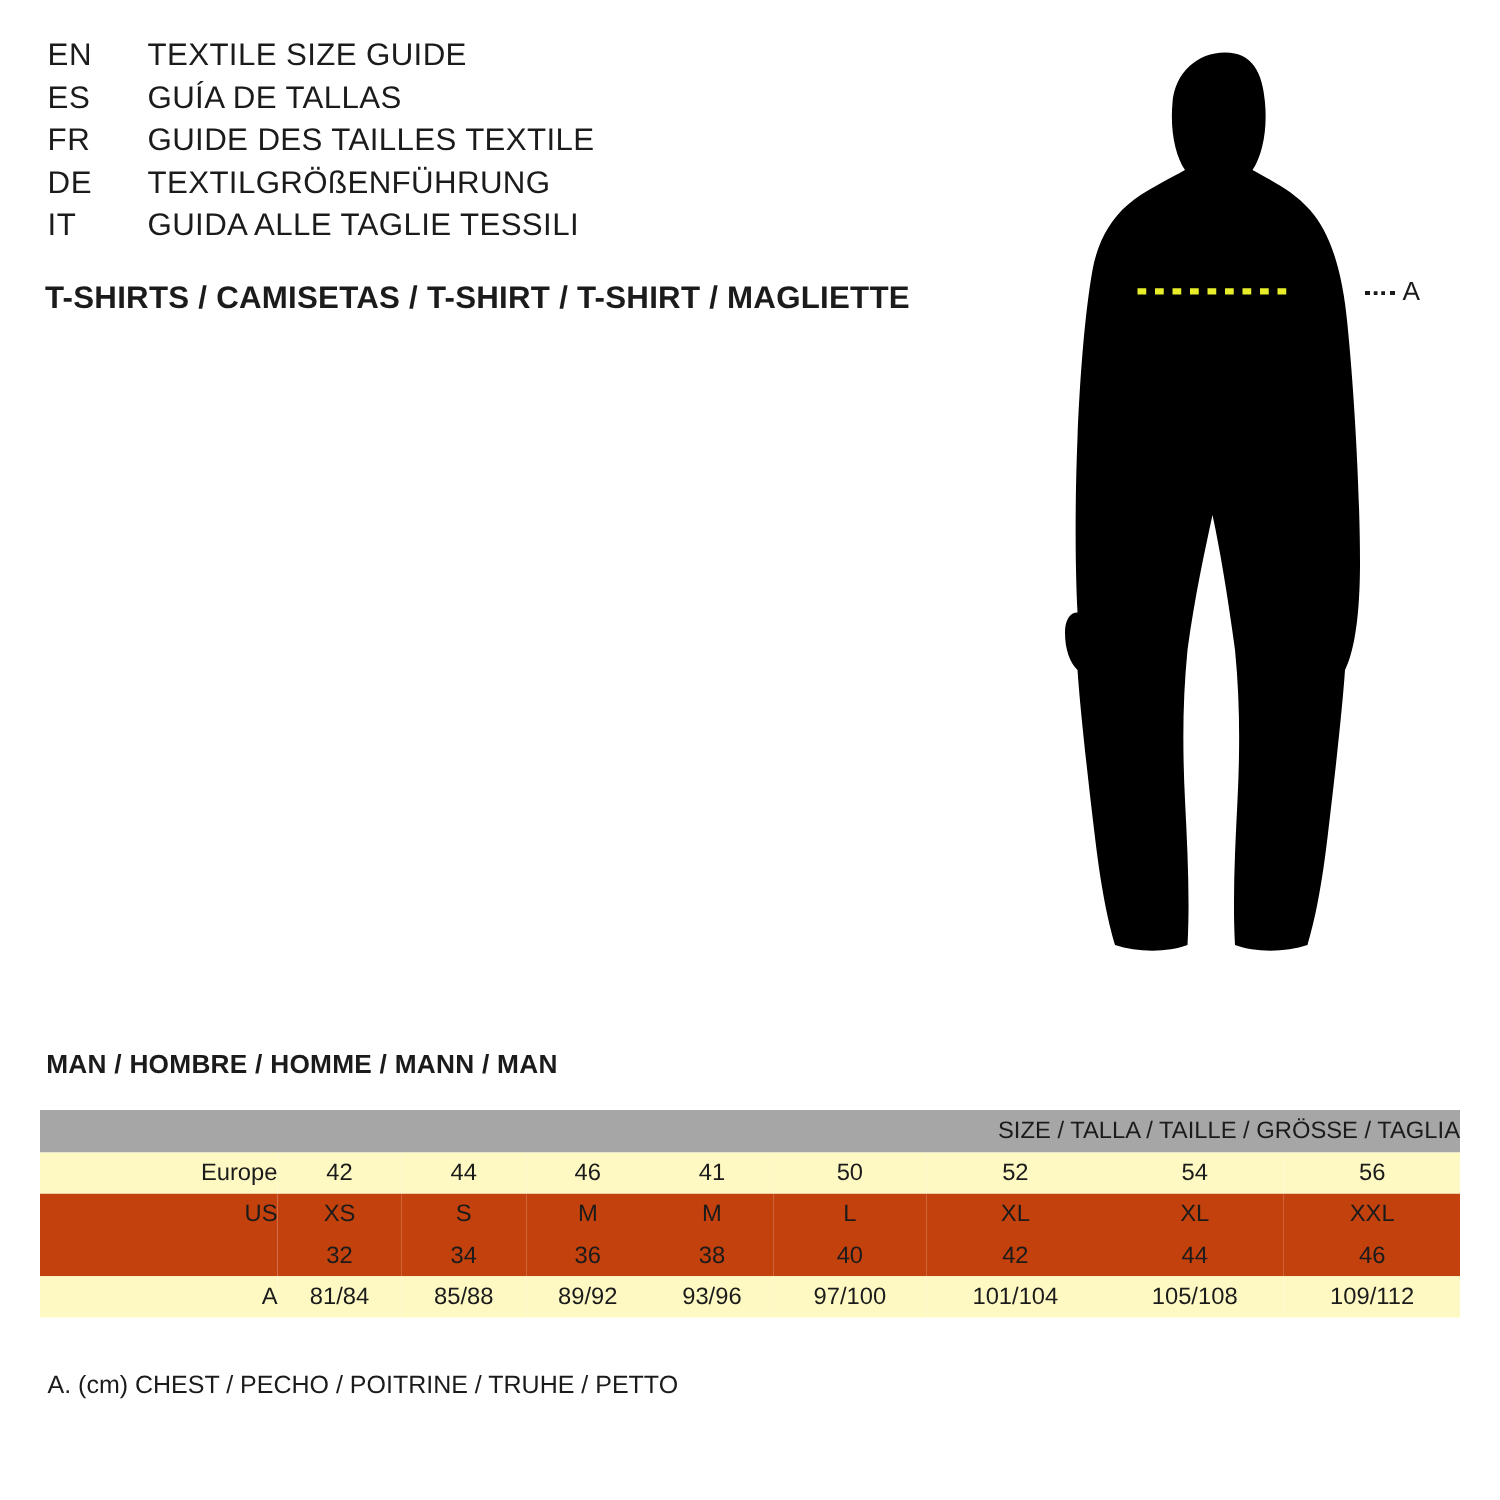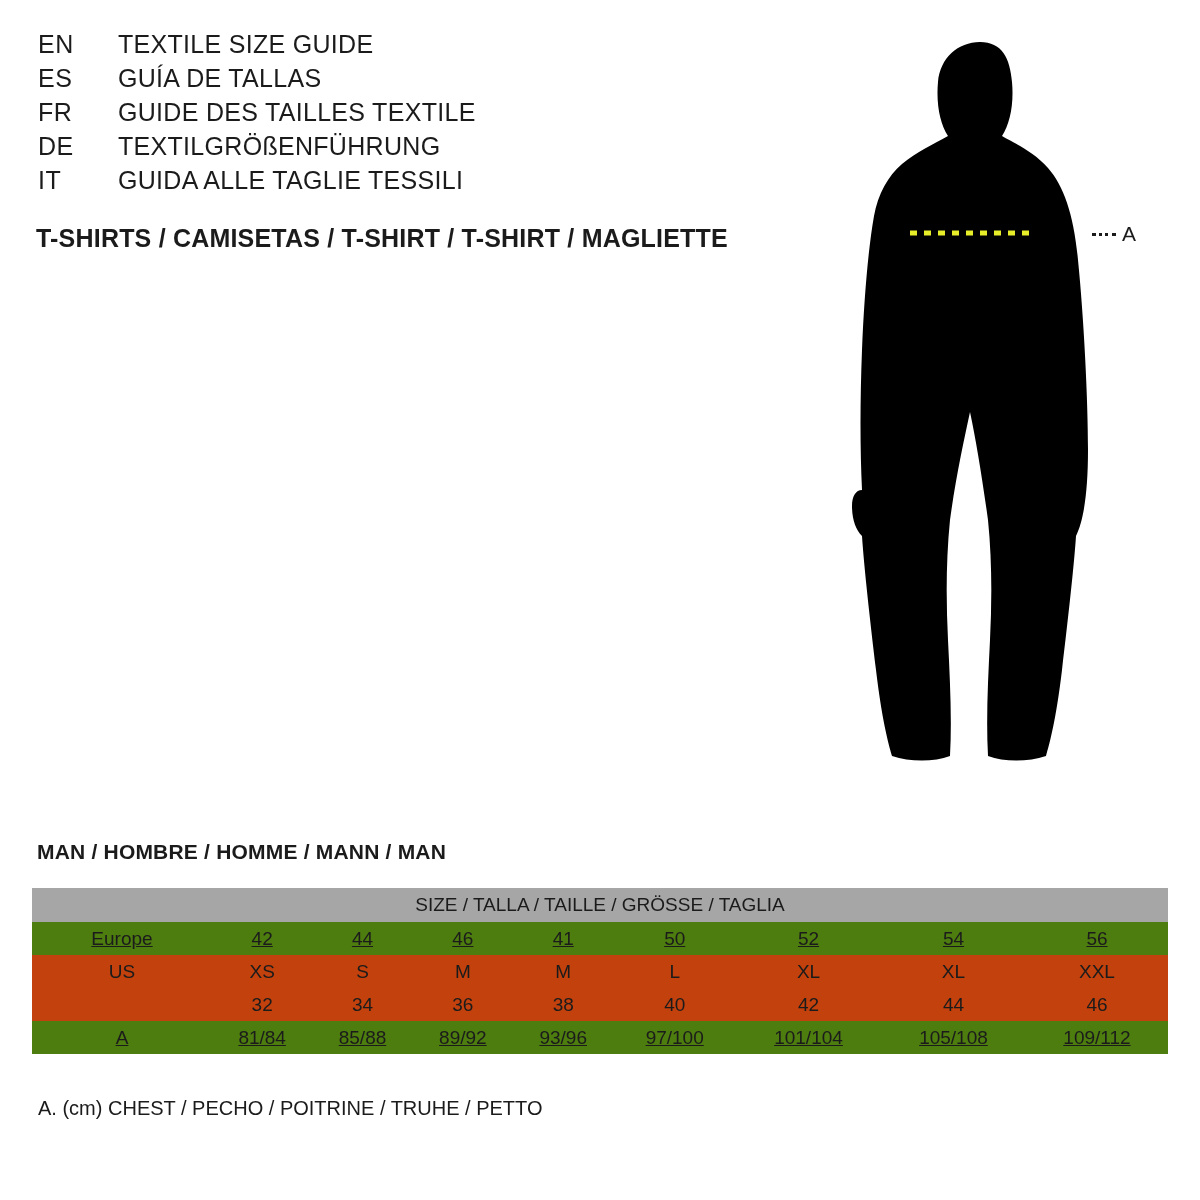--- a/index.html
+++ b/index.html
@@ -102,30 +102,31 @@
     font-size: 19px;
     color: #1b1b1b;
   }
   table.size-table td {
     height: 33px;
     padding: 0;
     text-align: center;
     vertical-align: middle;
   }
   table.size-table td.label {
-    text-align: center;
+    text-align: right;
+    padding-left: 10px;
     width: 180px;
   }
   tr.header-row td {
     background: #a6a6a6;
     font-size: 19px;
     height: 34px;
   }
   tr.shade td { background: #c2410c; }
-  tr.plain td { background: #4d7c0f; text-decoration: underline; }
+  tr.plain td { background: #fef9c3; }
 
   .footnote {
     position: absolute;
     left: 38px;
     top: 1097px;
     font-size: 20px;
     color: #1b1b1b;
   }
 </style>
 </head>

